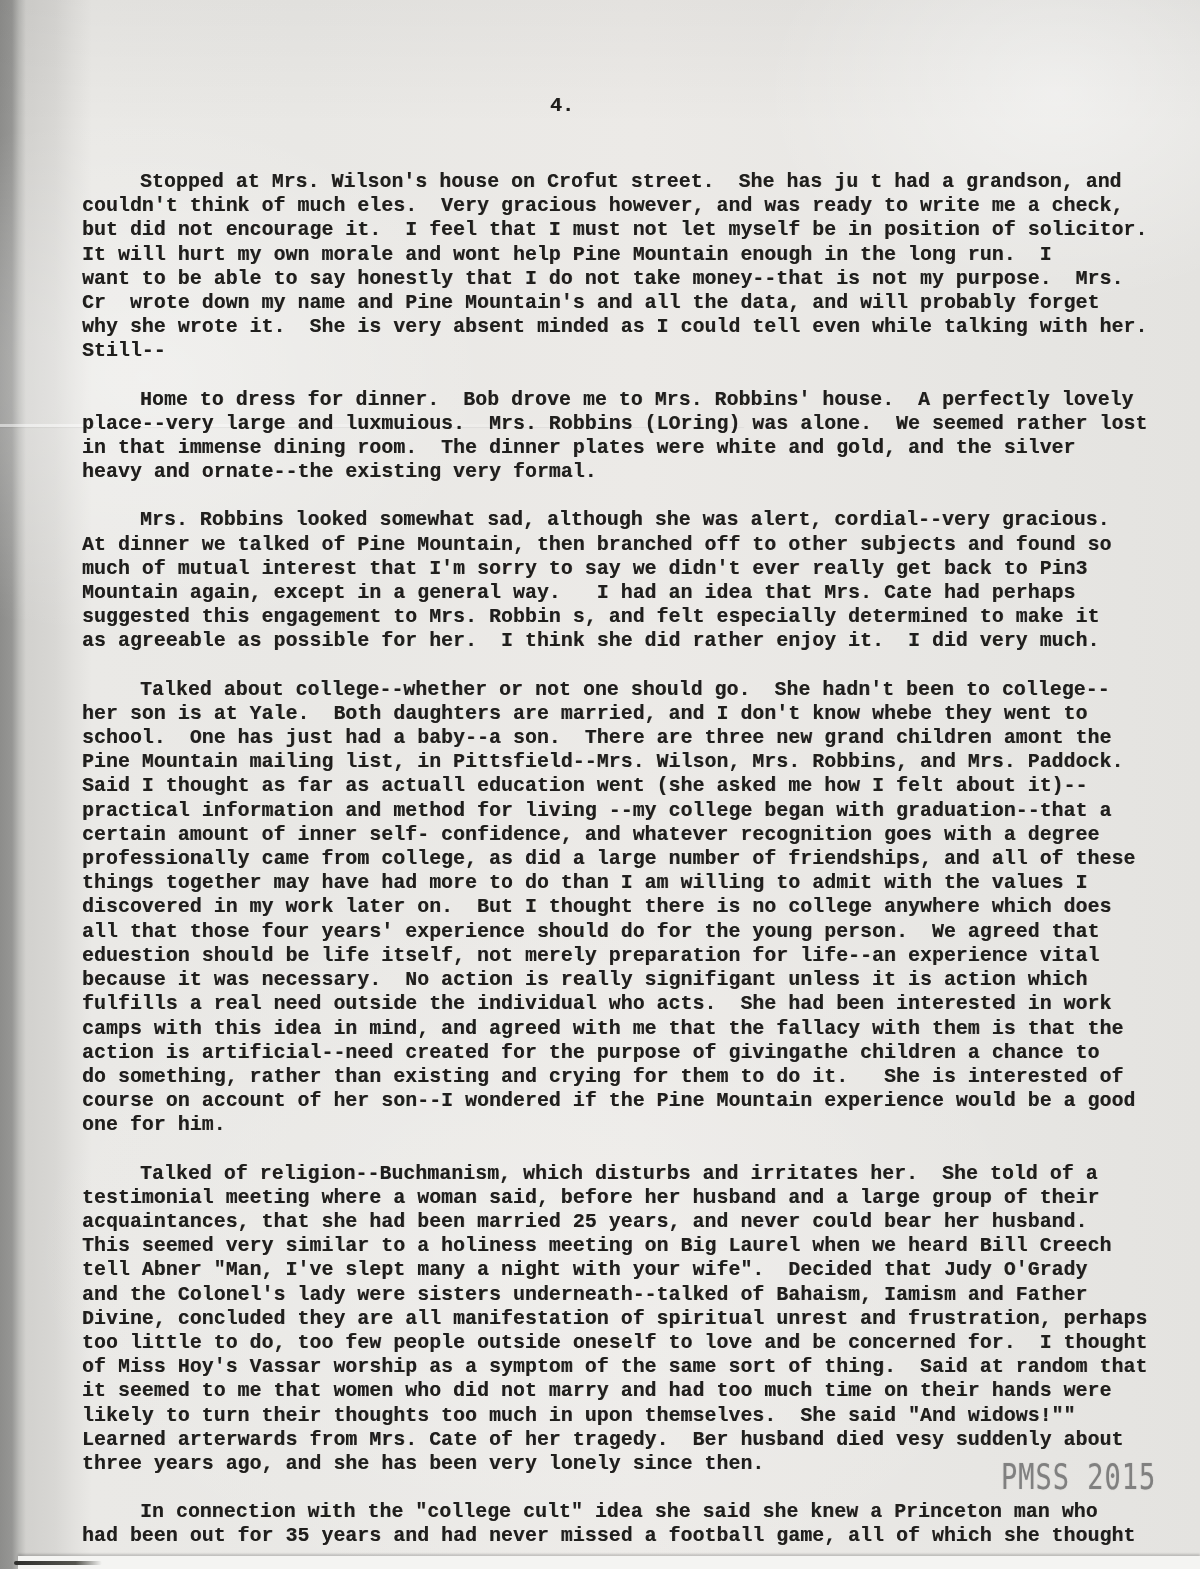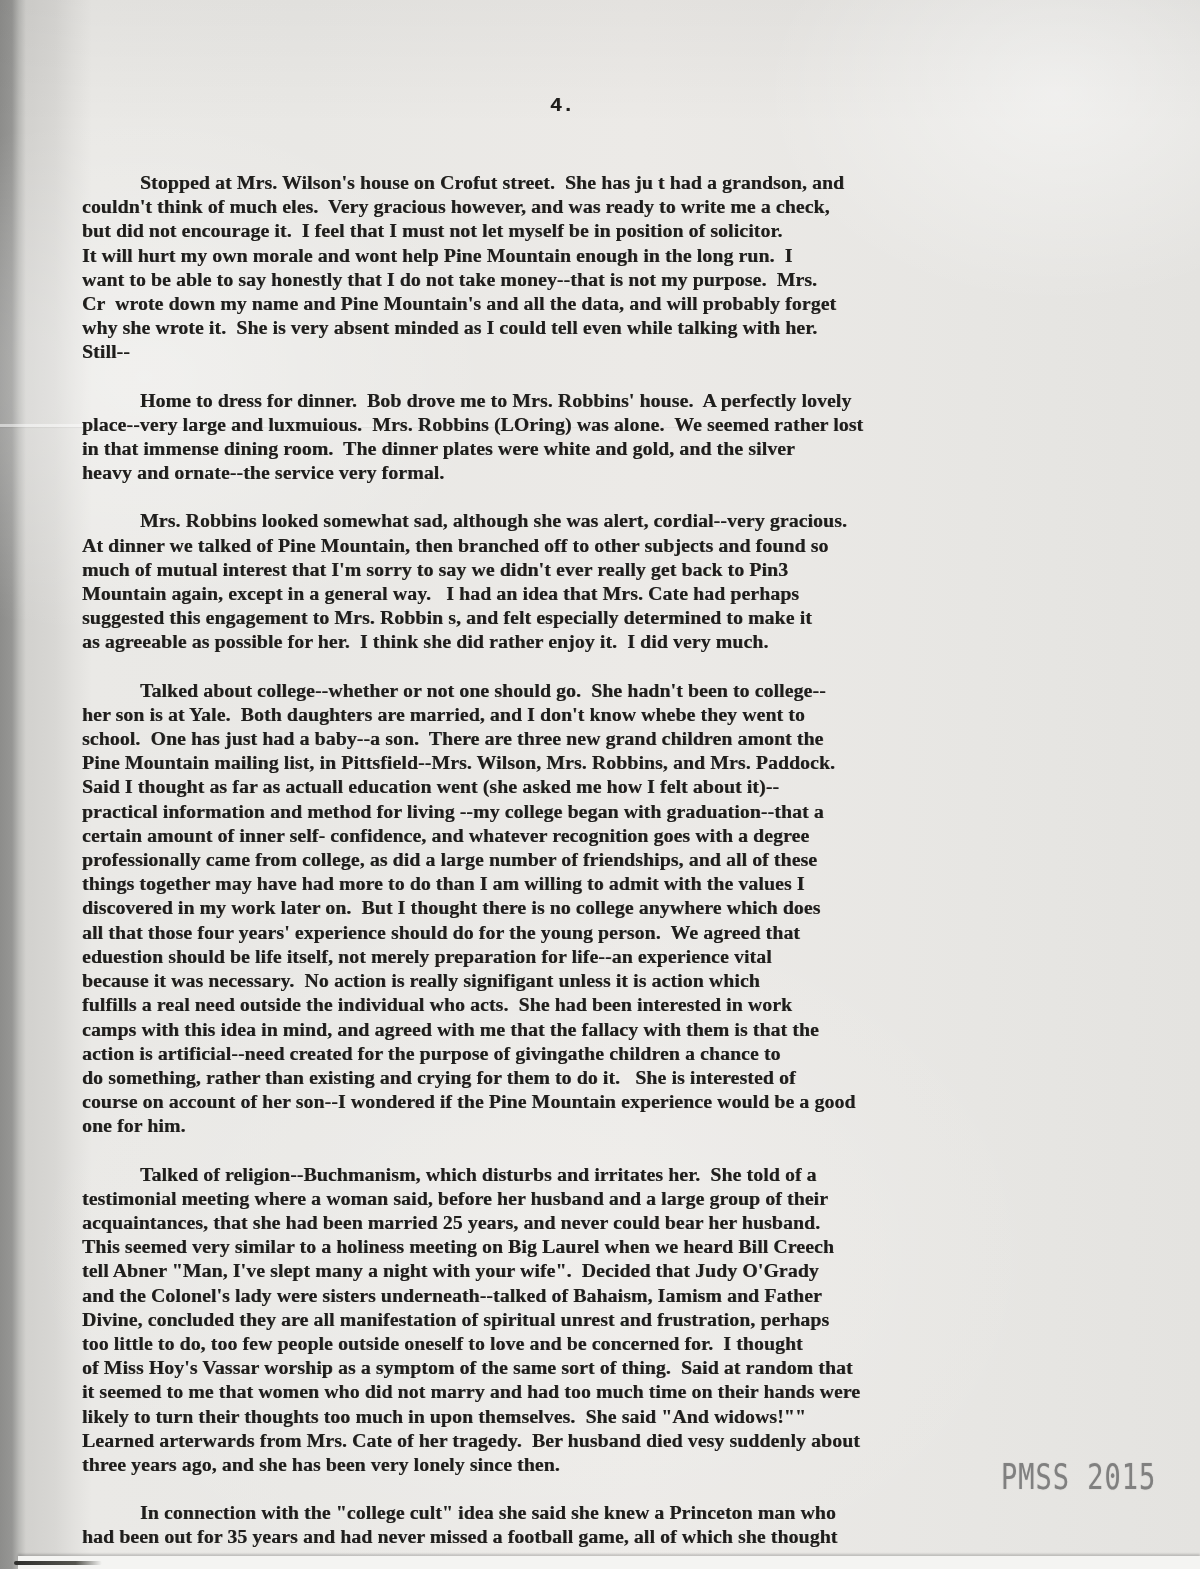--- a/index.html
+++ b/index.html
@@ -50,21 +50,20 @@
   }
   .typed-text{
     position:absolute;left:82px;top:170px;width:1106px;
     font-size:19.8px;line-height:24.2px;
     letter-spacing:0.1px;
   }
   .para{
     white-space:pre-wrap;
     text-indent:58px;
     margin:0 0 24px 0;
-    font-family:Liberation Serif, serif;
   }
   .watermark{
     position:absolute;left:1001px;top:1456px;
     font-family:"DejaVu Sans Mono",monospace;
     font-size:27px;font-weight:400;
     letter-spacing:1px;
     transform:scaleY(1.32);transform-origin:top left;
     color:rgba(118,118,118,0.85);
     text-shadow:0 0 1px rgba(118,118,118,0.4);
   }
@@ -85,21 +84,21 @@
 couldn't think of much eles.  Very gracious however, and was ready to write me a check,
 but did not encourage it.  I feel that I must not let myself be in position of solicitor.
 It will hurt my own morale and wont help Pine Mountain enough in the long run.  I
 want to be able to say honestly that I do not take money--that is not my purpose.  Mrs.
 Cr  wrote down my name and Pine Mountain's and all the data, and will probably forget
 why she wrote it.  She is very absent minded as I could tell even while talking with her.
 Still--</div>
     <div class="para">Home to dress for dinner.  Bob drove me to Mrs. Robbins' house.  A perfectly lovely
 place--very large and luxmuious.  Mrs. Robbins (LOring) was alone.  We seemed rather lost
 in that immense dining room.  The dinner plates were white and gold, and the silver
-heavy and ornate--the service very formal.</div>
+heavy and ornate--the existing very formal.</div>
     <div class="para">Mrs. Robbins looked somewhat sad, although she was alert, cordial--very gracious.
 At dinner we talked of Pine Mountain, then branched off to other subjects and found so
 much of mutual interest that I'm sorry to say we didn't ever really get back to Pin3
 Mountain again, except in a general way.   I had an idea that Mrs. Cate had perhaps
 suggested this engagement to Mrs. Robbin s, and felt especially determined to make it
 as agreeable as possible for her.  I think she did rather enjoy it.  I did very much.</div>
     <div class="para">Talked about college--whether or not one should go.  She hadn't been to college--
 her son is at Yale.  Both daughters are married, and I don't know whebe they went to
 school.  One has just had a baby--a son.  There are three new grand children amont the
 Pine Mountain mailing list, in Pittsfield--Mrs. Wilson, Mrs. Robbins, and Mrs. Paddock.

